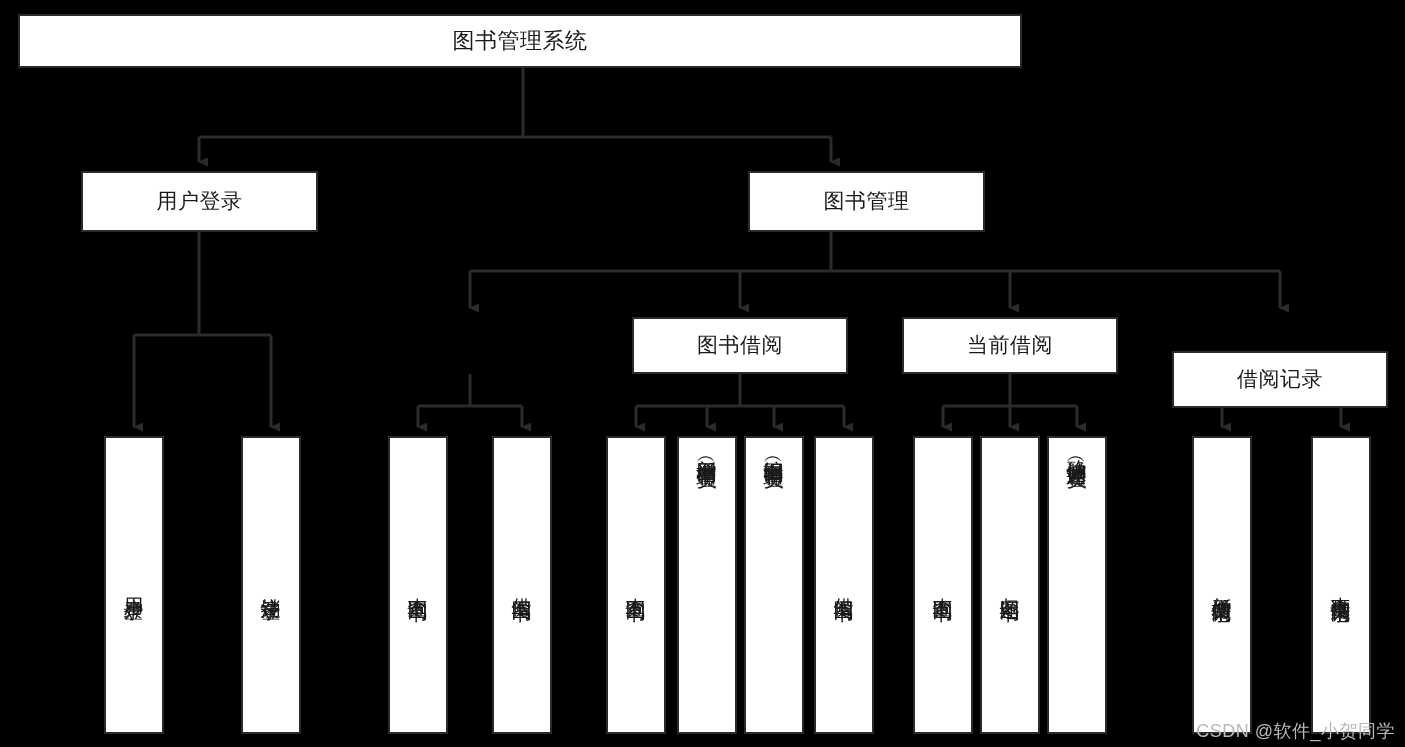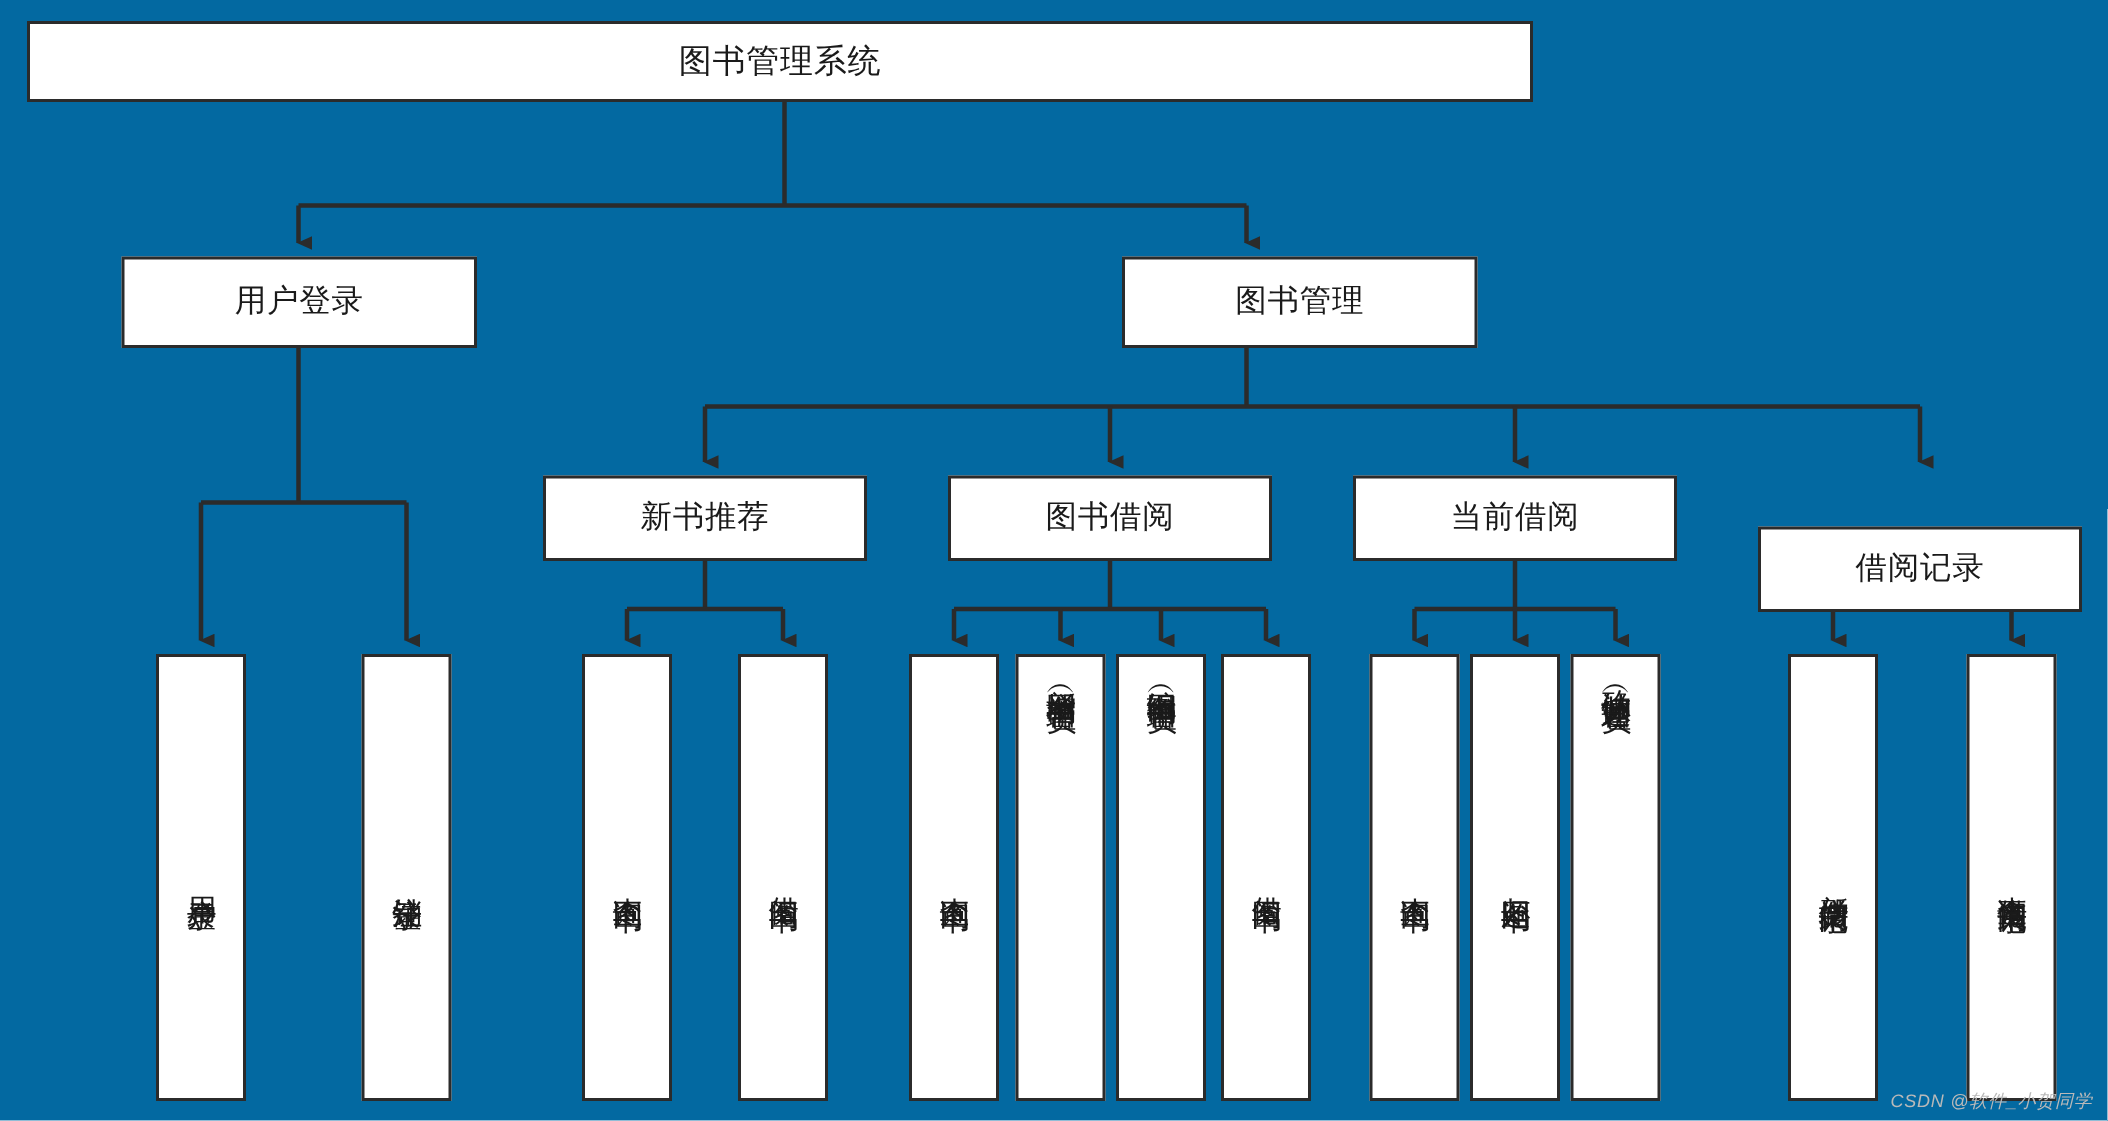--- a/index.html
+++ b/index.html
@@ -8,21 +8,21 @@
     padding: 0;
     background: #ffffff;
   }
   body {
     font-family: "Liberation Sans", "DejaVu Sans", sans-serif;
   }
   #diagram-canvas {
     position: relative;
     width: 1405px;
     height: 747px;
-    background: #0369a1;
+    background: #000000;
     overflow: hidden;
   }
   #connector-layer {
     position: absolute;
     left: 0;
     top: 0;
     width: 1405px;
     height: 747px;
     pointer-events: none;
   }
@@ -66,26 +66,25 @@
     white-space: nowrap;
   }
   .node.vert.centered {
     align-items: center;
     padding-top: 0;
   }
   #watermark {
     position: absolute;
     right: 10px;
     bottom: 4px;
-    font-size: 12px;
+    font-size: 18px;
     color: #b9b9b9;
     letter-spacing: 0.5px;
     white-space: nowrap;
     z-index: 5;
-    font-style: italic;
   }
 </style>
 </head>
 <body>
 
 <div id="diagram-canvas">
 
   <svg id="connector-layer" viewBox="0 0 1405 747" xmlns="http://www.w3.org/2000/svg">
     <defs>
       <marker id="arrowhead" markerWidth="9" markerHeight="10" refX="4.5" refY="9" orient="auto" markerUnits="userSpaceOnUse">
@@ -140,23 +139,20 @@
     <span class="node-label">图书管理系统</span>
   </div>
 
   <div class="node horiz" style="left:81px; top:171px; width:237px; height:61px;">
     <span class="node-label">用户登录</span>
   </div>
   <div class="node horiz" style="left:712px; top:171px; width:237px; height:61px;margin-left:36px;">
     <span class="node-label">图书管理</span>
   </div>
 
-  <div class="node horiz" style="left:362px; top:317px; width:216px; height:57px;">
-    <span class="node-label">新书推荐</span>
-  </div>
   <div class="node horiz" style="left:902px; top:317px; width:216px; height:57px;">
     <span class="node-label">当前借阅</span>
   </div>
   <div class="node horiz" style="left:632px; top:317px; width:216px; height:57px;">
     <span class="node-label">图书借阅</span>
   </div>
   <div class="node horiz" style="left:1172px; top:317px; width:216px; height:57px;margin-top:34px;">
     <span class="node-label">借阅记录</span>
   </div>
 

